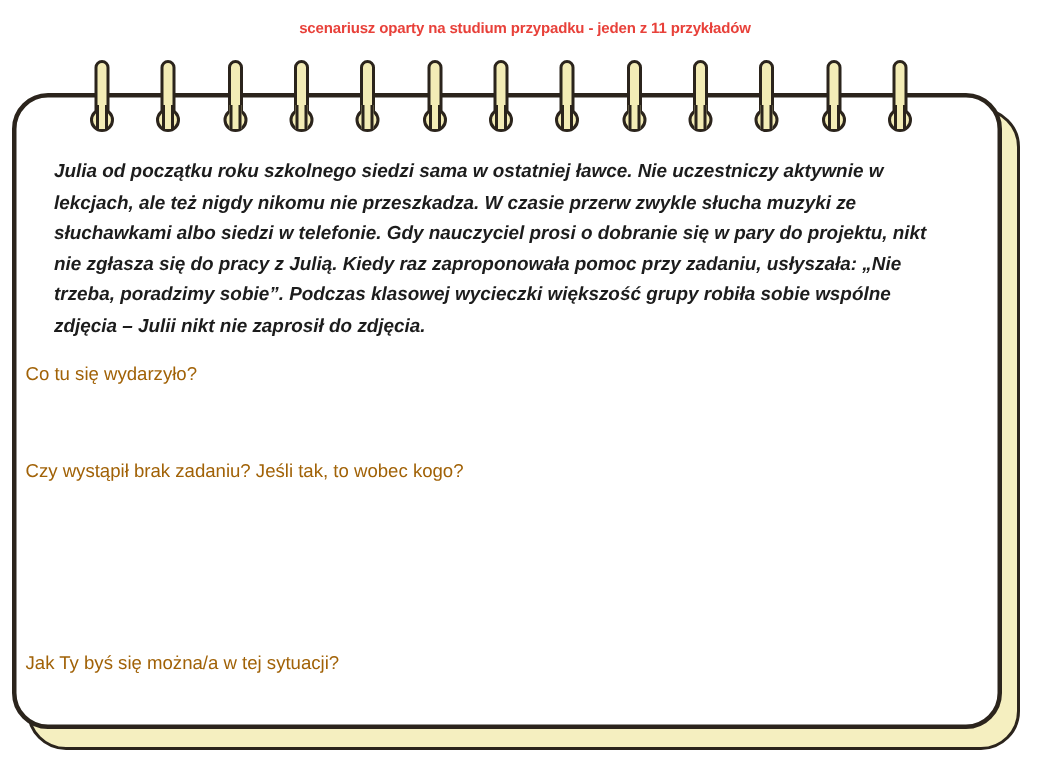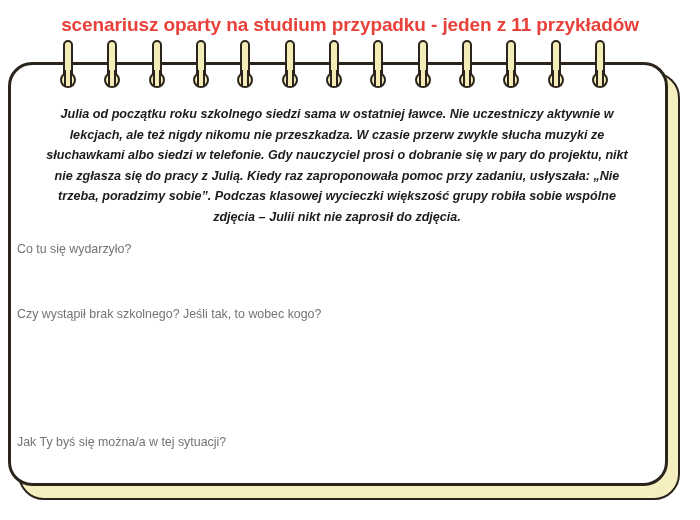--- a/index.html
+++ b/index.html
@@ -21,21 +21,21 @@
 
   
   .title {
     position: absolute;
     left: 0;
     top: 14px;
     width: 700px;
     text-align: center;
     font-family: "Liberation Sans", sans-serif;
     font-weight: bold;
-    font-size: 19px;
+    font-size: 10px;
     letter-spacing: -0.1px;
     color: #e8413a;
     white-space: nowrap;
   }
 
   
   .backsheet {
     position: absolute;
     left: 18px;
     top: 72px;
@@ -113,32 +113,32 @@
     position: absolute;
     left: 36px;
     top: 104px;
     width: 602px;
     font-family: "Liberation Sans", sans-serif;
     font-weight: bold;
     font-style: italic;
     font-size: 12.6px;
     line-height: 20.5px;
     color: #1c1c1c;
-    text-align: center;
+    text-align: left;
     margin: 0;
   }
 
   
   .question {
     position: absolute;
     left: 17px;
     width: 620px;
     font-family: "Liberation Sans", sans-serif;
     font-size: 12.4px;
-    color: #737373;
+    color: #a16207;
     white-space: nowrap;
   }
   .q0 { top: 242px; }
   .q1 { top: 307px; }
   .q2 { top: 371px; }
   .q3 { top: 435px; }
 </style>
 </head>
 <body>
 
@@ -213,16 +213,16 @@
       <div class="ring" style="left: 592px; top: 40px;">
         <div class="shaft"></div>
         <div class="loop"></div>
         <div class="loop-inner"></div>
       </div>
     </div>
 
   <p class="scenario">Julia od początku roku szkolnego siedzi sama w ostatniej ławce. Nie uczestniczy aktywnie w lekcjach, ale też nigdy nikomu nie przeszkadza. W czasie przerw zwykle słucha muzyki ze słuchawkami albo siedzi w telefonie. Gdy nauczyciel prosi o dobranie się w pary do projektu, nikt nie zgłasza się do pracy z Julią. Kiedy raz zaproponowała pomoc przy zadaniu, usłyszała: „Nie trzeba, poradzimy sobie”. Podczas klasowej wycieczki większość grupy robiła sobie wspólne zdjęcia – Julii nikt nie zaprosił do zdjęcia.</p>
 
   <div class="question q0">Co tu się wydarzyło?</div>
-  <div class="question q1">Czy wystąpił brak szkolnego? Jeśli tak, to wobec kogo?</div>
+  <div class="question q1">Czy wystąpił brak zadaniu? Jeśli tak, to wobec kogo?</div>
   <div class="question q3">Jak Ty byś się można/a w tej sytuacji?</div>
 
 </div>
 
 </body></html>

